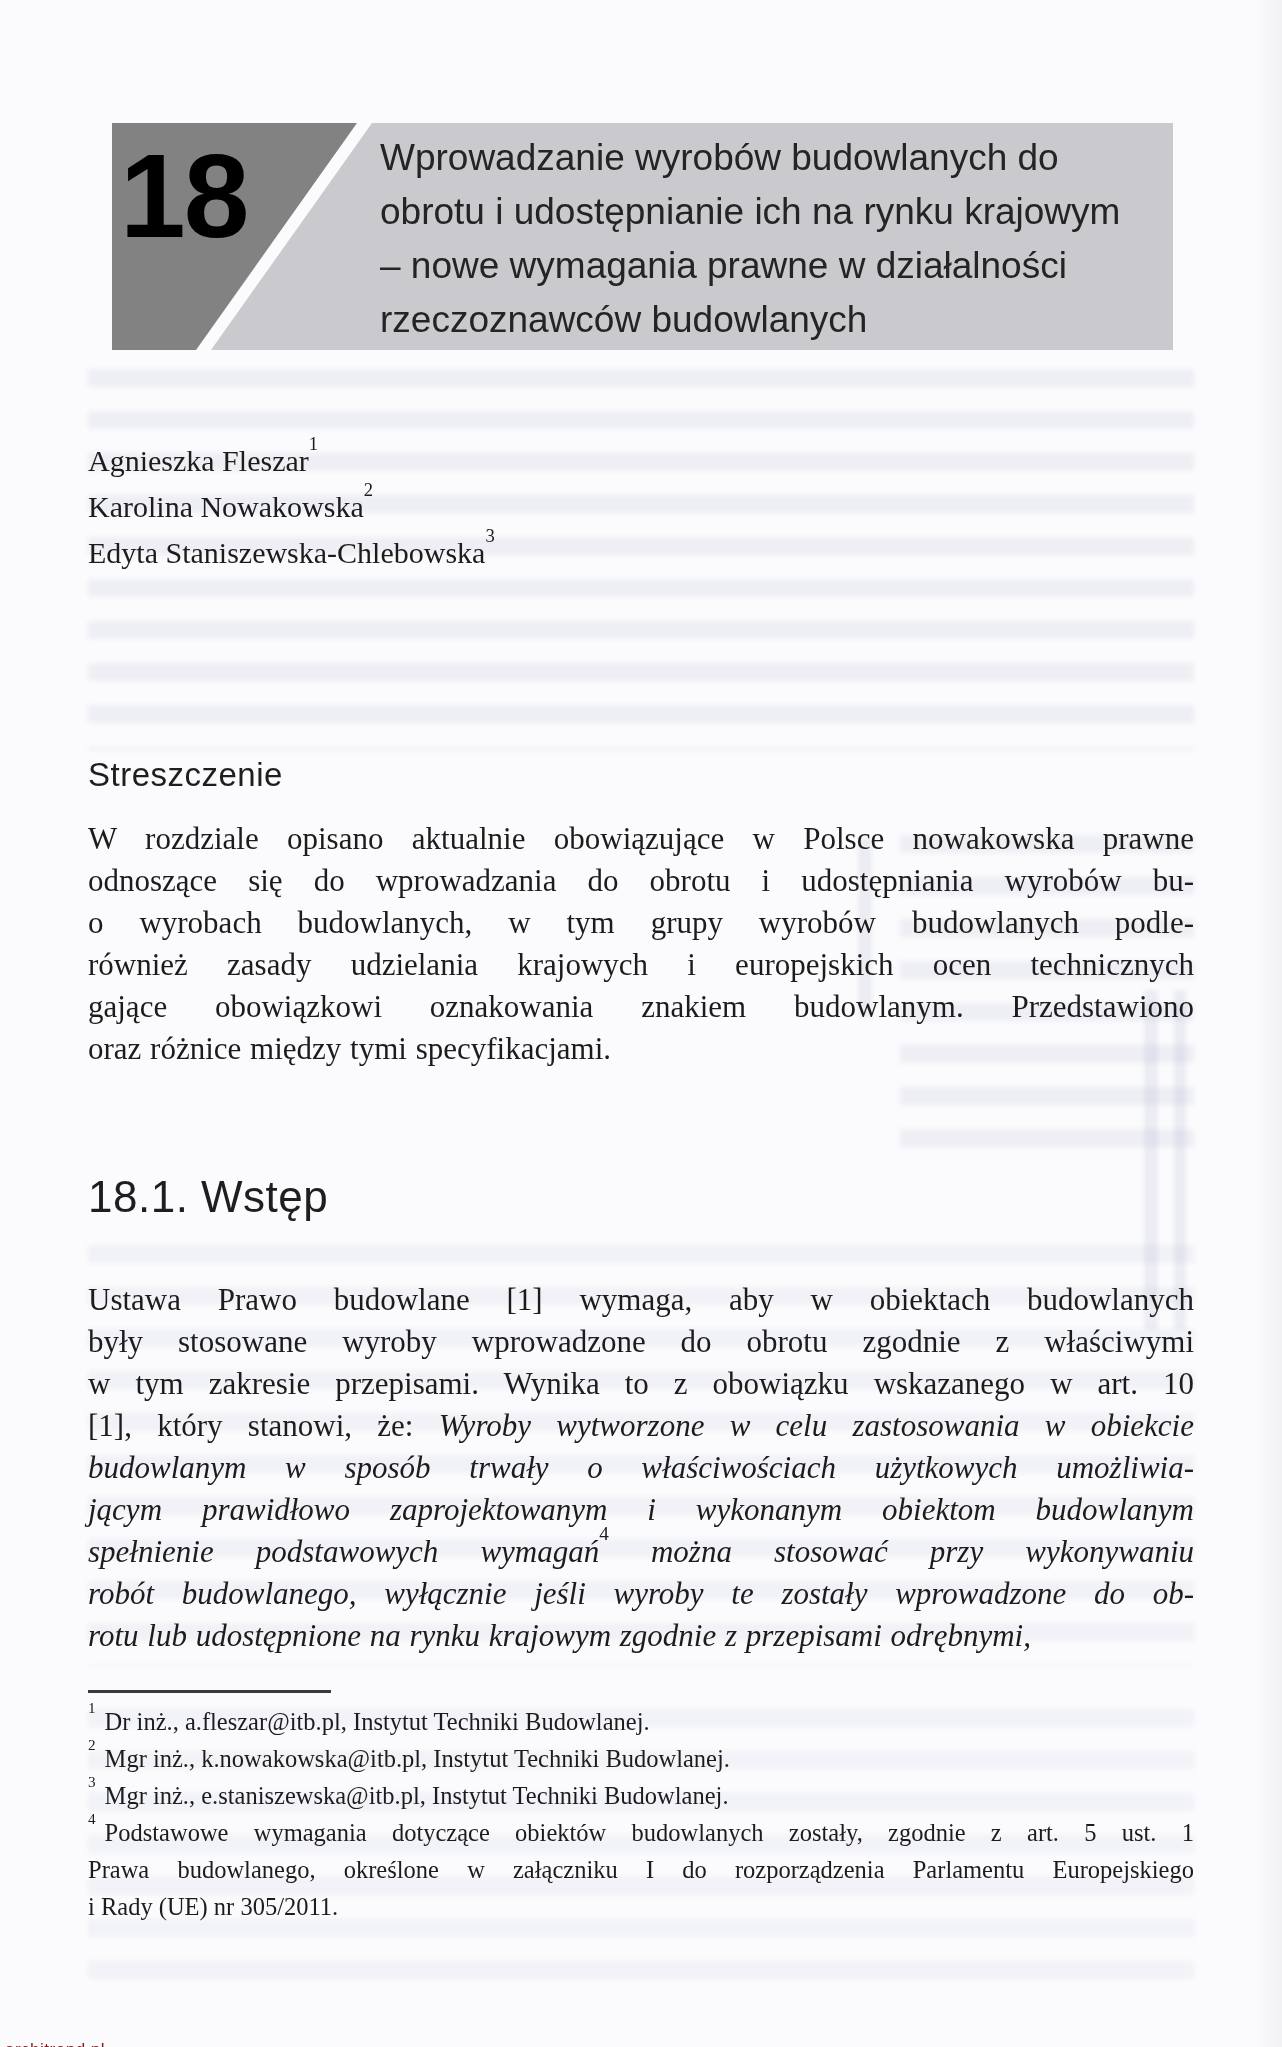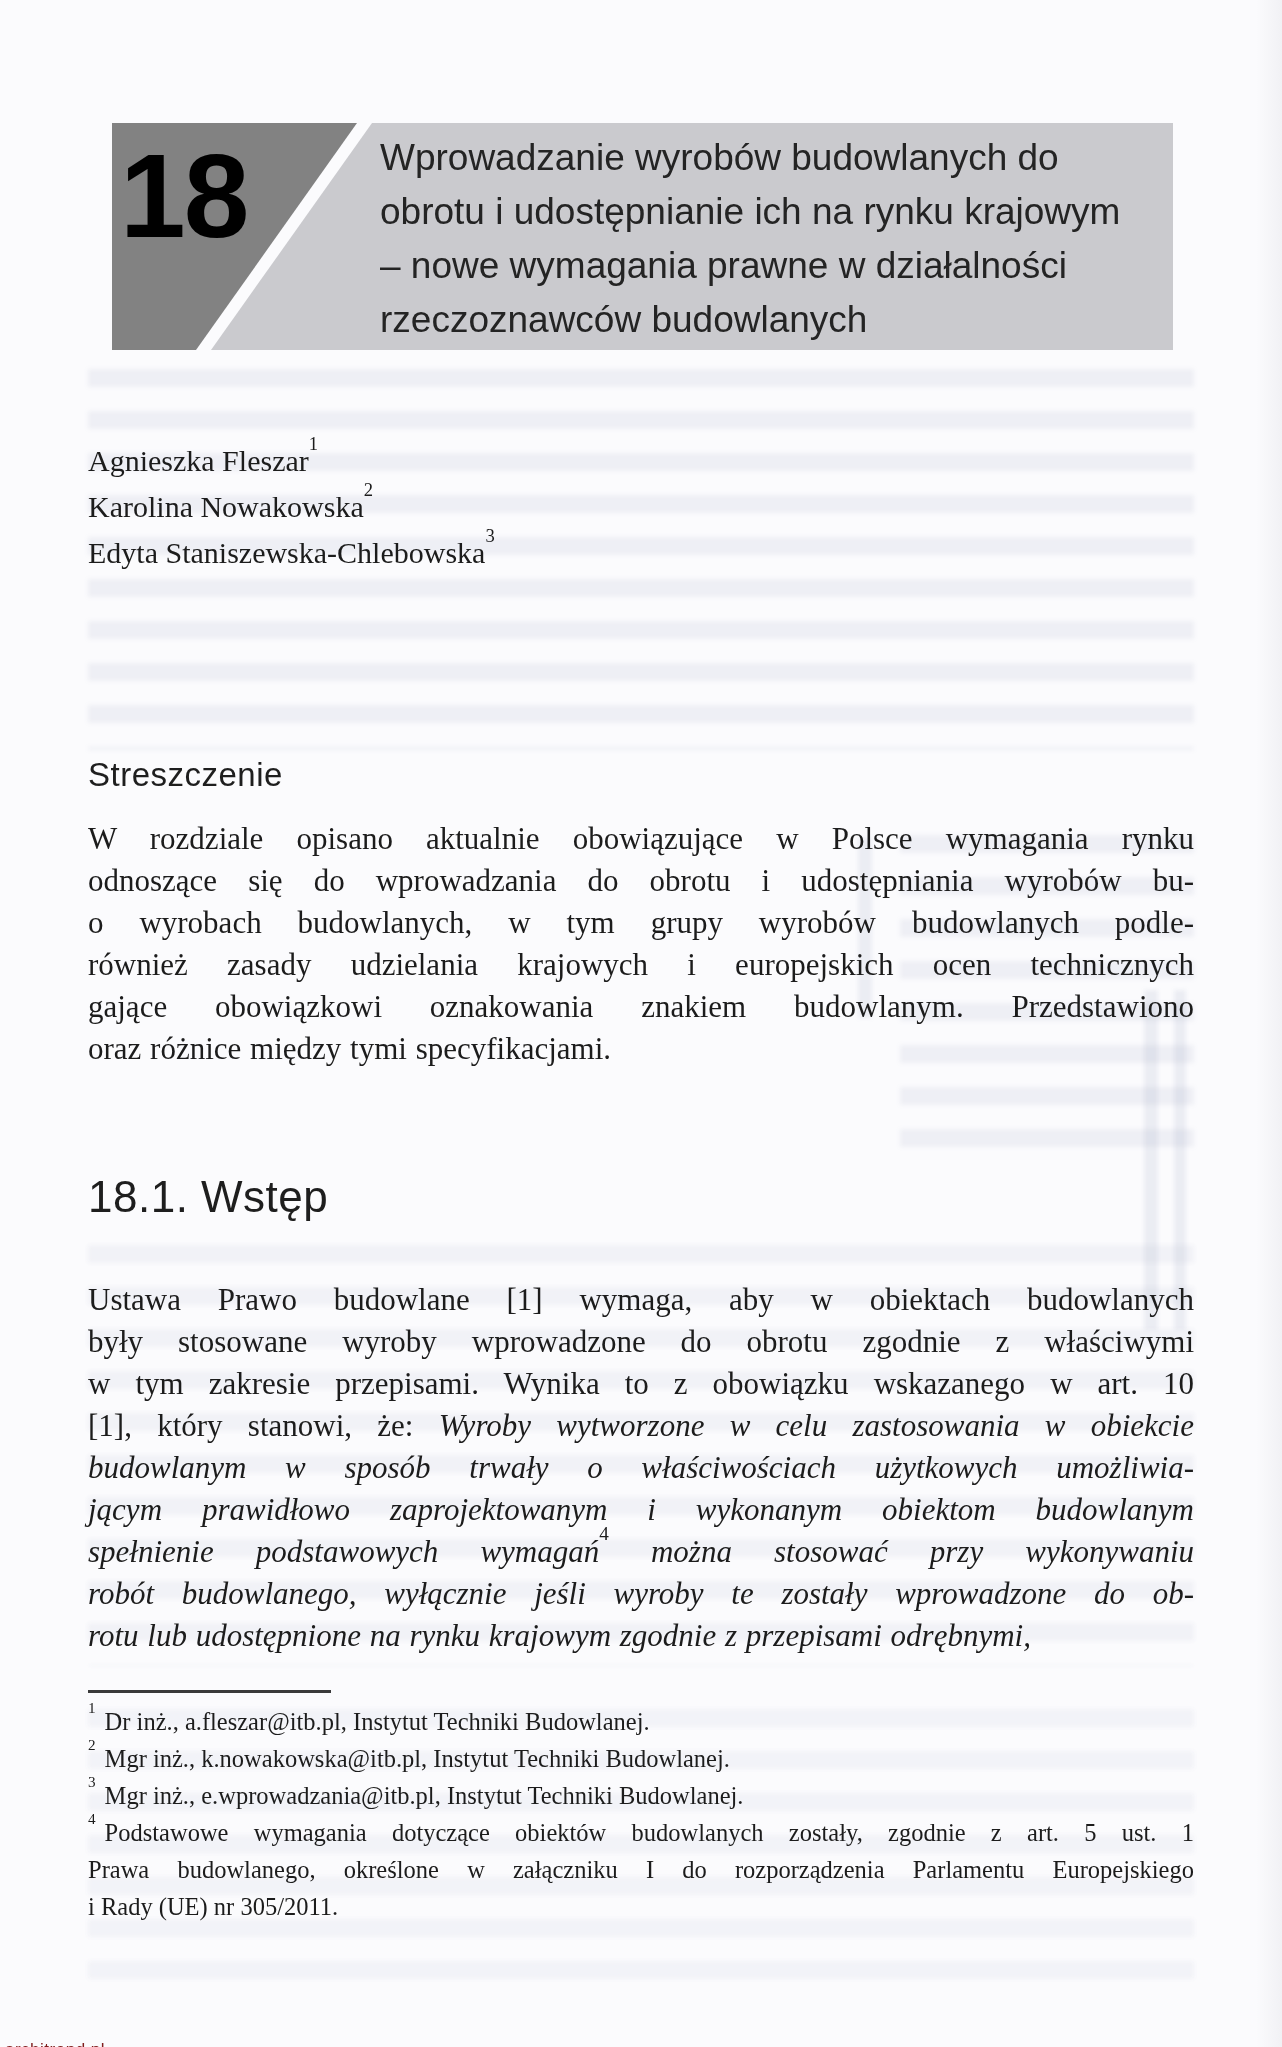--- a/index.html
+++ b/index.html
@@ -116,21 +116,21 @@
   </header>
 
   <div class="authors">
     <div><span>Agnieszka Fleszar</span><sup>1</sup></div>
     <div><span>Karolina Nowakowska</span><sup>2</sup></div>
     <div><span>Edyta Staniszewska-Chlebowska</span><sup>3</sup></div>
   </div>
 
   <h2 class="shead abstract-h">Streszczenie</h2>
   <div class="para abstract-p">
-    <div class="jl">W rozdziale opisano aktualnie obowiązujące w Polsce wymagania rynku</div>
+    <div class="jl">W rozdziale opisano aktualnie obowiązujące w Polsce nowakowska prawne</div>
     <div class="jl">odnoszące się do wprowadzania do obrotu i udostępniania wyrobów bu-</div>
     <div class="jl">o wyrobach budowlanych, w tym grupy wyrobów budowlanych podle-</div>
     <div class="jl">również zasady udzielania krajowych i europejskich ocen technicznych</div>
     <div class="jl">gające obowiązkowi oznakowania znakiem budowlanym. Przedstawiono</div>
     <div>oraz różnice między tymi specyfikacjami.</div>
   </div>
 
   <h2 class="shead section-h">18.1. Wstęp</h2>
   <div class="para section-p">
     <div class="jl">Ustawa Prawo budowlane [1] wymaga, aby w obiektach budowlanych</div>
@@ -141,21 +141,21 @@
     <div class="jl it">jącym prawidłowo zaprojektowanym i wykonanym obiektom budowlanym</div>
     <div class="jl"><span class="it">spełnienie podstawowych wymagań</span><sup class="bodysup">4</sup><span class="it"> można stosować przy wykonywaniu</span></div>
     <div class="jl it">robót budowlanego, wyłącznie jeśli wyroby te zostały wprowadzone do ob-</div>
     <div class="it">rotu lub udostępnione na rynku krajowym zgodnie z przepisami odrębnymi,</div>
   </div>
 
   <div class="fnrule"></div>
   <div class="footnotes">
     <div class="fn"><sup>1</sup><span>Dr inż., a.fleszar@itb.pl, Instytut Techniki Budowlanej.</span></div>
     <div class="fn"><sup>2</sup><span>Mgr inż., k.nowakowska@itb.pl, Instytut Techniki Budowlanej.</span></div>
-    <div class="fn"><sup>3</sup><span>Mgr inż., e.wprowadzania@itb.pl, Instytut Techniki Budowlanej.</span></div>
+    <div class="fn"><sup>3</sup><span>Mgr inż., e.staniszewska@itb.pl, Instytut Techniki Budowlanej.</span></div>
     <div class="fn">
       <div class="jl"><sup>4</sup><span>Podstawowe wymagania dotyczące obiektów budowlanych zostały, zgodnie z art. 5 ust. 1</span></div>
       <div class="jl">Prawa budowlanego, określone w załączniku I do rozporządzenia Parlamentu Europejskiego</div>
       <div>i Rady (UE) nr 305/2011.</div>
     </div>
   </div>
 
   <div class="watermark">architrend.pl</div>
 
 </div>

